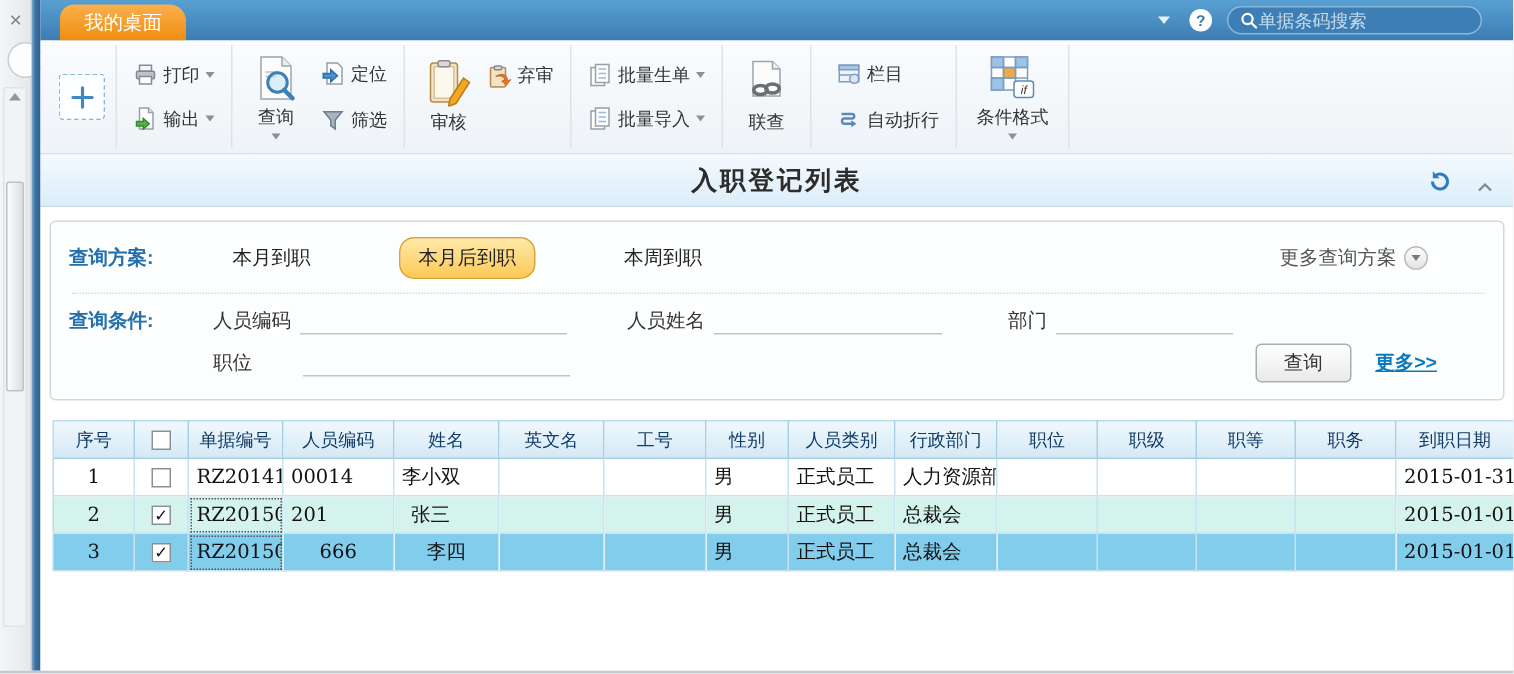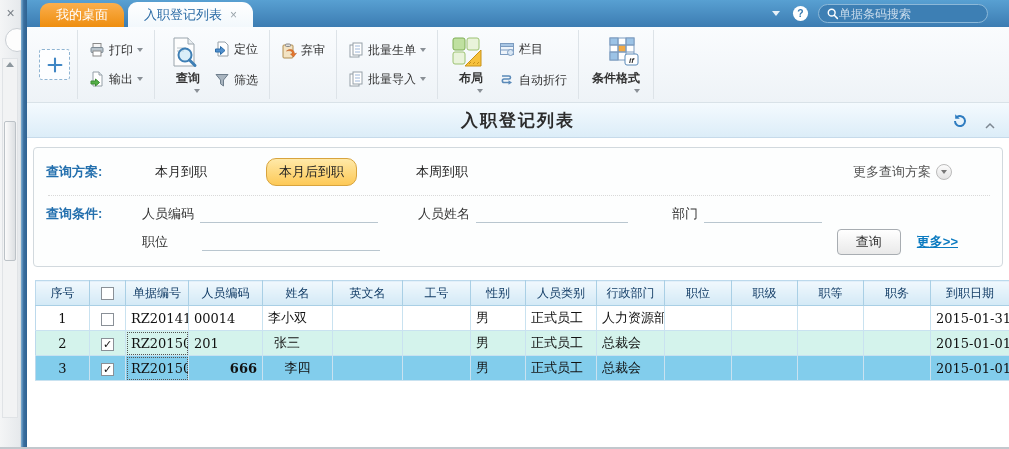--- a/index.html
+++ b/index.html
@@ -46,22 +46,22 @@
   .searchbox input { flex:1; border:none; outline:none; background:transparent; color:#eaf3fa;
                      font-size:12px; }
   .searchbox input::placeholder { color:#c9dcec; }
 
   
   .toolbar { position:absolute; left:0; top:27px; width:100%; height:76px; display:flex;
              background:linear-gradient(#fafcfe,#eef3f7); border-bottom:1px solid #d9e2e8;
              padding:3px 0 3px 5px; }
   .tgroup { display:flex; align-items:center; padding:0 7px; border-right:1px solid #dde3e8; }
   .tcol { display:flex; flex-direction:column; justify-content:center; }
-  .btn-big { display:flex; flex-direction:column; align-items:flex-end; justify-content:flex-start;
-             padding:2px 6px; font-size:12px; color:#333; cursor:pointer; border-radius:3px;font-weight:bold; }
+  .btn-big { display:flex; flex-direction:column; align-items:center; justify-content:flex-start;
+             padding:2px 6px; font-size:12px; color:#333; cursor:pointer; border-radius:3px; }
   .btn-big .lbl { margin-top:2px; white-space:nowrap; }
   .btn-small { display:flex; align-items:center; gap:4px; padding:4px 4px; font-size:12px;
                color:#333; cursor:pointer; border-radius:3px; white-space:nowrap; }
   .dd { width:0; height:0; border-left:3.5px solid transparent; border-right:3.5px solid transparent;
         border-top:4px solid #8a9096; }
   .btn-big .dd { margin-top:2px; }
   .plusbtn { width:31px; height:31px; border:1px dashed #8fb4d2; border-radius:3px; display:flex;
              align-items:center; justify-content:center; cursor:pointer; background:#fdfeff; }
 
   
@@ -133,23 +133,20 @@
       <span class="arrow-up"></span>
       <div class="thumb"></div>
     </div>
   </div>
   <div class="blue-bar"></div>
 
   <div class="main">
 
     <div class="tabbar">
       <div class="tab desktop">我的桌面</div>
-      <div class="tab active">
-        <span>入职登记列表</span><span class="tab-close">×</span>
-      </div>
       <div class="tab-right">
         <span class="chev-down"></span>
         <span class="help">
           <svg viewBox="0 0 18 18" width="17" height="17">
               <circle cx="9" cy="9" r="8" fill="#ffffff"></circle>
               <text x="9" y="13" font-size="11" font-weight="bold" text-anchor="middle" fill="#3879ae">?</text>
             </svg>
         </span>
         <span class="searchbox">
           <span style="display:flex">
@@ -231,20 +228,31 @@
               <svg viewBox="0 0 16 16" width="16" height="16">
                   <path d="M2 2.5h12L9.5 8v6l-3-2.2V8z" fill="#a8b4bf" stroke="#6e7e8c"></path>
                 </svg>
             </span>
             <span>筛选</span>
           </div>
         </div>
       </div>
 
       <div class="tgroup">
+        <div class="btn-big">
+          <span style="display:flex">
+            <svg viewBox="0 0 32 32" width="32" height="32">
+                <rect x="4" y="3" width="18" height="26" rx="2" fill="#f3e3c3" stroke="#b08c4f"></rect>
+                <rect x="6.5" y="5.5" width="13" height="21" fill="#fdf8ee" stroke="#d8c49a"></rect>
+                <rect x="9" y="1.5" width="8" height="4" rx="1.5" fill="#d9d9d9" stroke="#8c8c8c"></rect>
+                <path d="M17 27L26 13l4 3-9 14-5 2z" fill="#f5a623" stroke="#b97a12"></path>
+              </svg>
+          </span>
+          <span class="lbl">审核</span>
+        </div>
         <div class="tcol" style="height:100%; justify-content:flex-start; padding-top:8px">
           <div class="btn-small">
             <span style="display:flex">
               <svg viewBox="0 0 16 16" width="16" height="16">
                   <rect x="2" y="2" width="10" height="13" rx="1" fill="#f3e3c3" stroke="#b08c4f"></rect>
                   <rect x="4.5" y="1" width="5" height="2.5" rx="1" fill="#ddd" stroke="#888"></rect>
                   <path d="M5.5 8c4-3 8-1 8 3l2-1-3 4-3-3 2-.5c0-2.5-3-3.5-6-2.5z" fill="#e8762c" stroke="#b4541a" stroke-width=".5"></path>
                 </svg>
             </span>
             <span>弃审</span>
@@ -276,35 +284,37 @@
                   <line x1="7" y1="7" x2="12" y2="7" stroke="#9db6d8"></line>
                   <line x1="7" y1="10" x2="12" y2="10" stroke="#9db6d8"></line>
                 </svg>
             </span>
             <span>批量导入</span>
             <span class="dd"></span>
           </div>
         </div>
       </div>
 
-
       <div class="tgroup">
         <div class="btn-big">
           <span style="display:flex">
             <svg viewBox="0 0 32 32" width="32" height="32">
-                <rect x="2" y="2" width="12" height="12" rx="2" fill="#bfe0a0" stroke="#7fae55"></rect>
-                <rect x="16" y="2" width="12" height="12" rx="2" fill="#e9f3db" stroke="#9cc272"></rect>
-                <rect x="2" y="16" width="12" height="12" rx="2" fill="#e9f3db" stroke="#9cc272"></rect>
-                <path d="M30 30H14L30 14z" fill="#f6c13d" stroke="#c8921a"></path>
-                <path d="M18 28l2-2M22 28l2-2M26 28l2-2" stroke="#c8921a"></path>
+                <path d="M7 2h13l5 5v18H7z" fill="#fcfcfc" stroke="#9aa5ad"></path>
+                <path d="M20 2v5h5" fill="#e9eef1" stroke="#9aa5ad"></path>
+                <g stroke="#6b6f73" stroke-width="2.4" fill="none">
+                  <ellipse cx="12" cy="21" rx="4.5" ry="3"></ellipse>
+                  <ellipse cx="20" cy="20" rx="4.5" ry="3"></ellipse>
+                </g>
               </svg>
           </span>
-          <span class="lbl">布局</span>
-          <span class="dd"></span>
-        </div>
+          <span class="lbl">联查</span>
+        </div>
+      </div>
+
+      <div class="tgroup">
         <div class="tcol" style="gap:6px; margin-left:6px">
           <div class="btn-small">
             <span style="display:flex">
               <svg viewBox="0 0 16 16" width="16" height="16">
                   <rect x="1.5" y="2.5" width="13" height="11" fill="#eef4fa" stroke="#7d9cc0"></rect>
                   <rect x="1.5" y="2.5" width="13" height="3" fill="#a8c6e4" stroke="#7d9cc0"></rect>
                   <line x1="1.5" y1="9" x2="14.5" y2="9" stroke="#7d9cc0"></line>
                   <circle cx="11.5" cy="11.5" r="3" fill="#d8e6f4" stroke="#7d9cc0"></circle>
                 </svg>
             </span>
@@ -486,21 +496,21 @@
                 <td style="text-align: left;"></td>
                 <td style="text-align: left;"></td>
                 <td style="text-align: left;"></td>
                 <td style="text-align: left;"></td>
                 <td style="text-align: right;">2015-01-01</td>
               </tr>
               <tr class="hl-blue">
                 <td style="text-align: center;">3</td>
                 <td style="text-align: center;"><span class="cb checked">✓</span></td>
                 <td class="focus-cell" style="text-align: left;">RZ20150...</td>
-                <td style="text-align: right; font-weight: bold;">666</td>
+                <td style="text-align: center;">666</td>
                 <td style="text-align: center;">李四</td>
                 <td style="text-align: left;"></td>
                 <td style="text-align: left;"></td>
                 <td style="text-align: left;">男</td>
                 <td style="text-align: left;">正式员工</td>
                 <td style="text-align: left;">总裁会</td>
                 <td style="text-align: left;"></td>
                 <td style="text-align: left;"></td>
                 <td style="text-align: left;"></td>
                 <td style="text-align: left;"></td>

